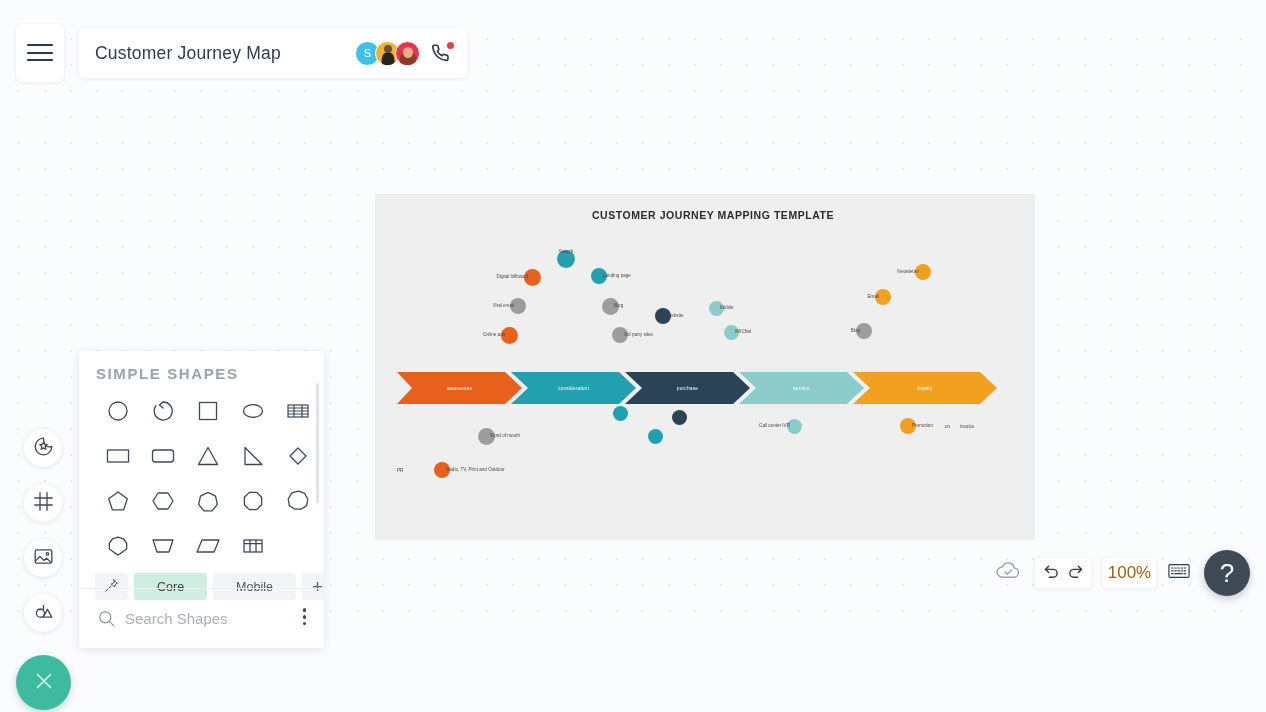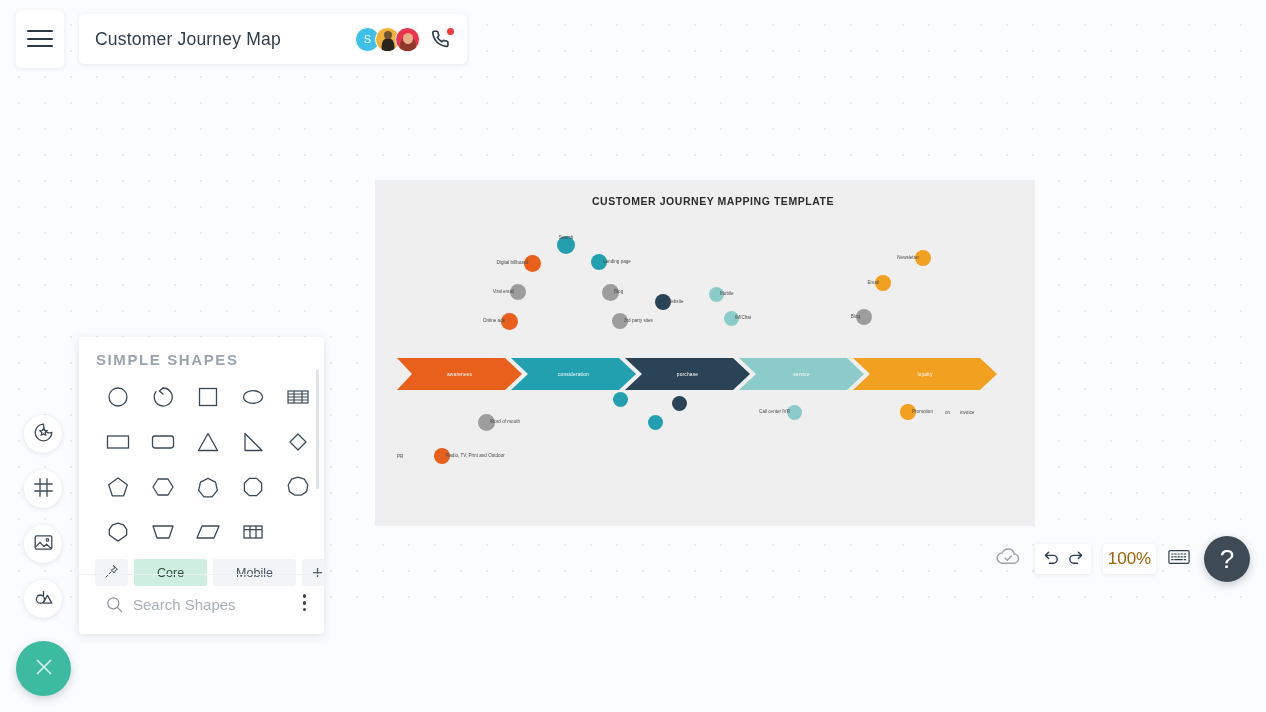--- a/index.html
+++ b/index.html
@@ -9,20 +9,21 @@
     font-family: "Liberation Sans", sans-serif;
     background: #fbfcfe;
   }
   #app {
     position: relative;
     width: 1266px; height: 600px;
     background-color: #fbfcfe;
     background-image: radial-gradient(circle, #e6e9f0 1.1px, transparent 1.2px);
     background-size: 26px 26px;
     background-position: 6px 12px;
+    margin-top: 14px;
   }
 
   
   .menu-btn {
     position: absolute; left: 16px; top: 10px;
     width: 48px; height: 58px;
     background: #ffffff;
     border-radius: 6px;
     box-shadow: 0 1px 4px rgba(40,55,80,.10);
     display: flex; align-items: center; justify-content: center;
@@ -138,21 +139,21 @@
     display: flex; align-items: center; justify-content: center;
     font-size: 12.5px; color: #48545f; padding: 0 23px; cursor: pointer;
   }
   .tab.pin { padding: 0 9px; }
   .tab.active { background: #cdeee0; color: #2f4a3f; }
   .tab.plus { padding: 0 10px; font-size: 19px; color: #58646f; font-weight: 300;}
   .panel-sep {
     position: absolute; left: 0; right: 0; top: 237px; height: 1px; background: #edeff3;
   }
   .searchbar {
-    position: absolute; left: 8px; top: 238px; right: 0; height: 59px;
+    position: absolute; left: 0; top: 238px; right: 0; height: 59px;
     display: flex; align-items: center;
   }
   .search-input-text {
     margin-left: 9px; font-size: 15px; color: #a8afb8;
   }
   .kebab { margin-left: auto; margin-right: 18px; cursor: pointer; }
   .kebab i {
     display: block; width: 3.4px; height: 3.4px; border-radius: 50%;
     background: #3b4652; margin-bottom: 3.4px;
   }

